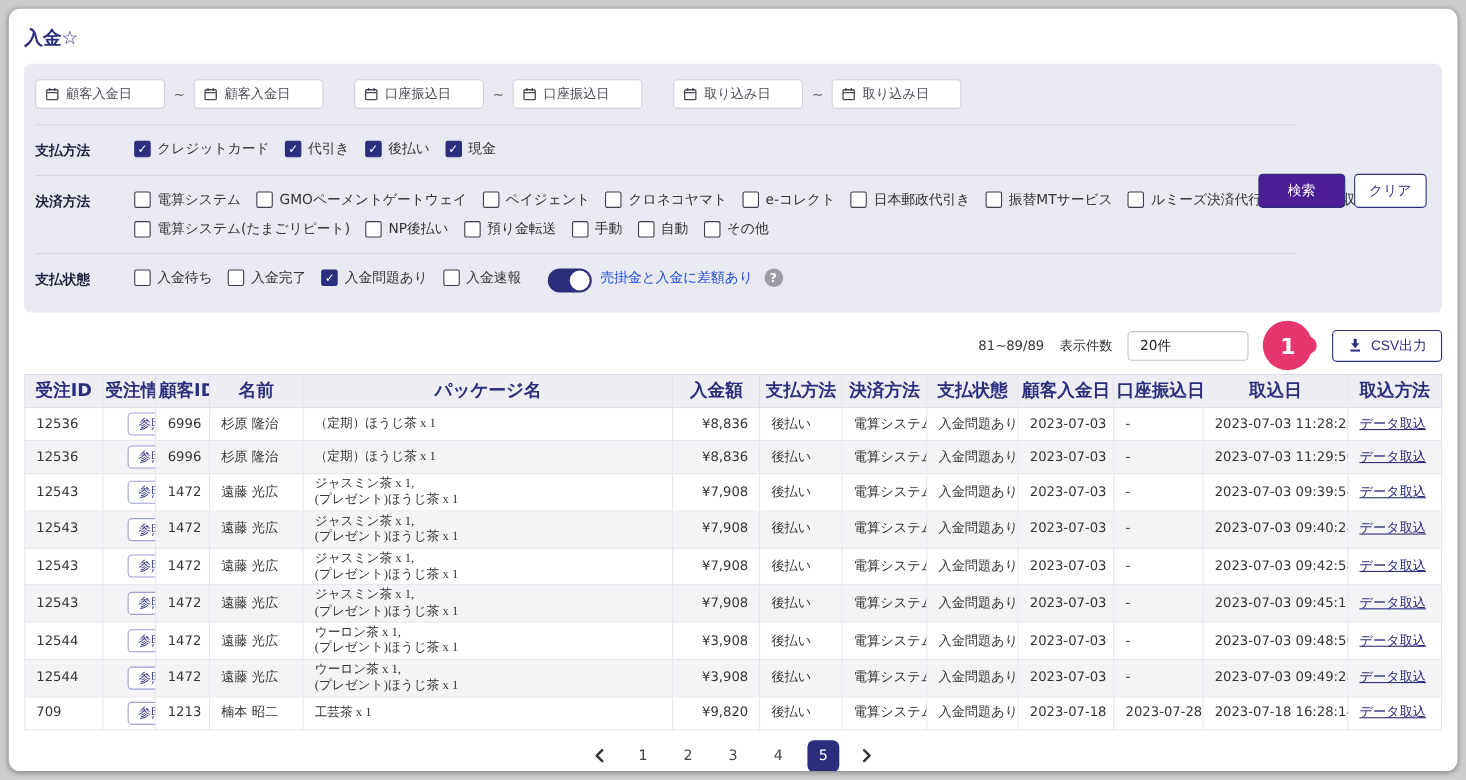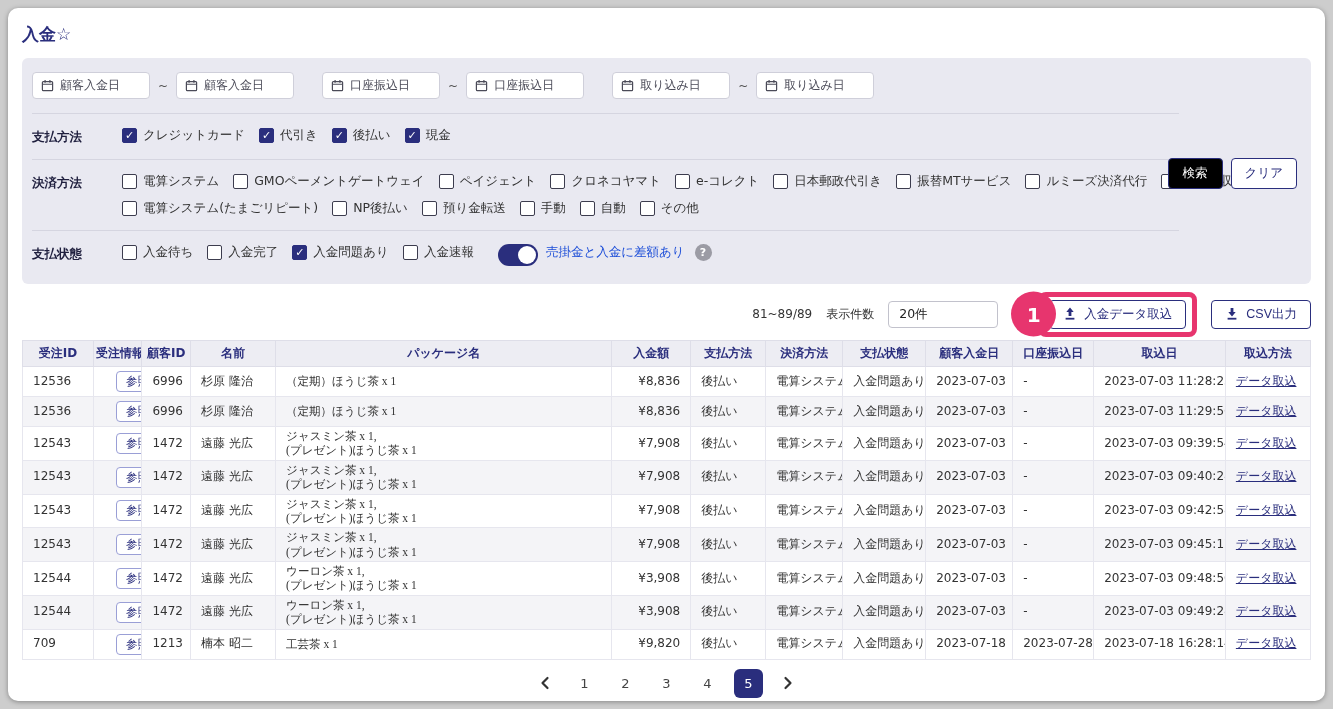--- a/index.html
+++ b/index.html
@@ -39,39 +39,39 @@
     background:#fff; display:inline-flex; align-items:center; justify-content:center;
     font-size:11px; line-height:1; flex:none;
   }
   .box.checked { background:#2a2e7d; border-color:#2a2e7d; color:#fff; }
   .toggle { width:40px; height:22px; border-radius:11px; background:#2a2e7d; position:relative; margin-left:24px; flex:none; cursor:pointer; }
   .toggle .knob { position:absolute; right:2px; top:2px; width:18px; height:18px; border-radius:50%; background:#fff; }
   .toggle-label { font-size:12.5px; color:#1d4ed8; margin-left:8px; }
   .help { width:17px; height:17px; border-radius:50%; background:#9b9ba4; color:#fff; font-size:11px; font-weight:bold;
           display:inline-flex; align-items:center; justify-content:center; margin-left:10px; }
   .panel-actions { position:absolute; right:14px; top:100px; display:flex; gap:8px; }
-  .btn-search { background:#000000; color:#fff; border:1px solid #2a2e7d; border-radius:4px; padding:6px 14px; font-size:12.5px; cursor:pointer; }
+  .btn-search { background:#4c1d95; color:#fff; border:1px solid #2a2e7d; border-radius:4px; padding:6px 26px; font-size:12.5px; cursor:pointer; }
   .btn-clear  { background:#fff; color:#2a2e7d; border:1px solid #2a2e7d; border-radius:4px; padding:6px 13px; font-size:12.5px; cursor:pointer; }
   
   .results-bar { display:flex; justify-content:flex-end; align-items:center; gap:14px;
                  margin:8px 14px 2px; height:44px; font-size:12px; color:#333; }
   .per-page { width:110px; height:27px; background:#fff; border:1px solid #c2c2cc; border-radius:4px;
               display:flex; align-items:center; padding:0 10px; font-size:12.5px; color:#222; cursor:pointer; }
   .import-wrap { position:relative; border:5px solid #e7356e; border-radius:8px; padding:3px 6px; margin-left:26px; }
   .anno-circle { position:absolute; left:-32px; top:50%; transform:translateY(-50%); width:45px; height:45px;
                  border-radius:50%; background:#e7356e; color:#fff; font-size:20px; font-weight:bold;
                  display:flex; align-items:center; justify-content:center; z-index:3; }
   .btn-outline { display:inline-flex; gap:7px; align-items:center; background:#fff; border:1px solid #2a2e7d;
                  color:#2a2e7d; border-radius:4px; padding:5px 13px; font-size:12.5px; cursor:pointer; white-space:nowrap; }
   .btn-outline svg { flex:none; }
   
   table { margin:4px 14px 0; width:calc(100% - 28px); border-collapse:collapse; table-layout:fixed;
           font-size:12px; color:#333; }
   th { background:#ededf3; color:#2a2e7d; font-weight:bold; padding:4px 2px; border:1px solid #dedee8;
-       text-align:center; font-size:12px; white-space:nowrap; overflow:hidden; }
+       text-align:center; font-size:16px; white-space:nowrap; overflow:hidden; }
   td { border:1px solid #e6e6ee; padding:1px 10px; height:30px; line-height:1.3; overflow:hidden; white-space:nowrap; }
   tr.even td { background:#f4f4f7; }
   td.amount { text-align:right; }
   td.center { text-align:center; padding:1px 2px; }
   td.pkg { white-space:pre-line; font-size:11.5px; line-height:1.25; padding-top:2px; padding-bottom:2px;font-family:Liberation Serif, serif; }
   .ref-btn { border:1px solid #9a9fd6; color:#2a2e7d; background:#fff; border-radius:4px;
              padding:2px 9px; font-size:11.5px; cursor:pointer;margin-left:20px; }
   .import-link { color:#2a2e7d; text-decoration:underline; cursor:pointer; }
   
   .pagination { display:flex; justify-content:center; align-items:center; gap:12px; margin-top:9px; }
@@ -279,27 +279,20 @@
   </div>
 
   <div class="results-bar">
     <span>81~89/89</span>
     <span>表示件数</span>
     <div class="per-page">
       <span>20件</span>
     </div>
     <div class="import-wrap">
       <div class="anno-circle">1</div>
-      <button class="btn-outline">
-        <svg width="14" height="14" viewBox="0 0 14 14">
-            <path d="M7 0.5 L10.7 5 H8.4 V9 H5.6 V5 H3.3 Z" fill="#2a2e7d"></path>
-            <rect x="2.6" y="10.8" width="8.8" height="1.8" fill="#2a2e7d"></rect>
-          </svg>
-        <span>入金データ取込</span>
-      </button>
     </div>
     <button class="btn-outline">
       <svg width="14" height="14" viewBox="0 0 14 14">
           <path d="M7 9.5 L3.3 5 H5.6 V1 H8.4 V5 H10.7 Z" fill="#2a2e7d"></path>
           <rect x="2.6" y="10.8" width="8.8" height="1.8" fill="#2a2e7d"></rect>
         </svg>
       <span>CSV出力</span>
     </button>
   </div>
 

